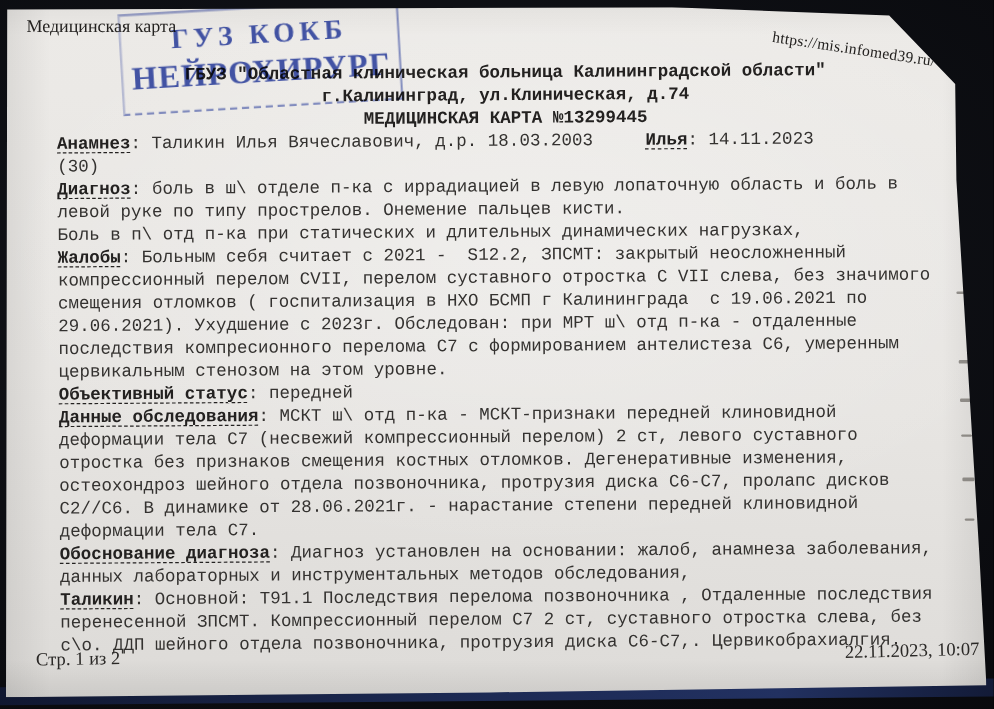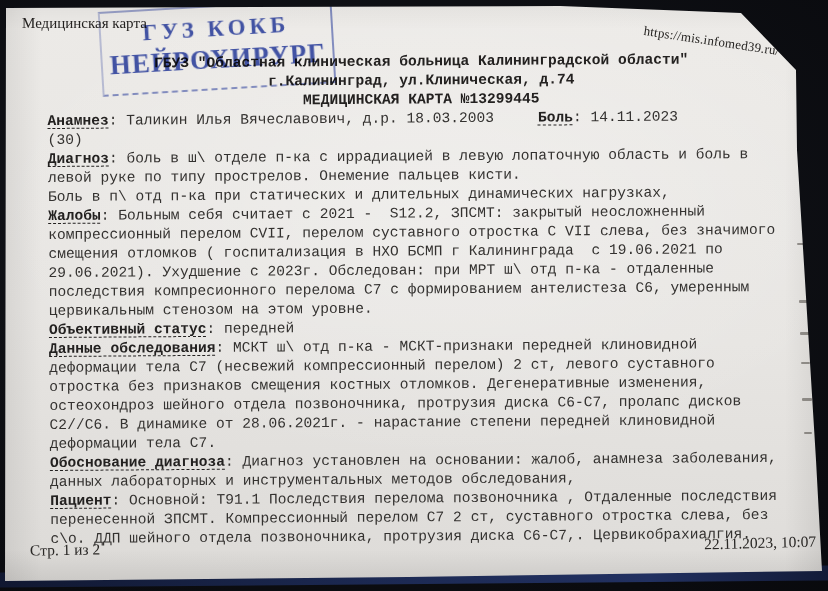--- a/index.html
+++ b/index.html
@@ -64,41 +64,41 @@
     <div class="stamp">
       <div class="stamp-frame"></div>
       <div class="stamp-line1">ГУЗ КОКБ</div>
       <div class="stamp-line2">НЕЙРОХИРУРГ</div>
     </div>
 
     <div class="doc-body">
         <div class="line center"><span class="b">ГБУЗ "Областная клиническая больница Калининградской области"</span></div>
         <div class="line center"><span class="b">г.Калининград, ул.Клиническая, д.74</span></div>
         <div class="line center"><span class="b">МЕДИЦИНСКАЯ КАРТА №13299445</span></div>
-        <div class="line"><span class="b u">Анамнез</span><span>: Таликин Илья Вячеславович, д.р. 18.03.2003     </span><span class="b u">Боль</span><span>: 14.11.2023</span></div>
+        <div class="line"><span class="b u">Анамнез</span><span>: Таликин Илья Вячеславович, д.р. 18.03.2003     </span><span class="b u">Илья</span><span>: 14.11.2023</span></div>
         <div class="line"><span>(30)</span></div>
         <div class="line"><span class="b u">Диагноз</span><span>: боль в ш\ отделе п-ка с иррадиацией в левую лопаточную область и боль в</span></div>
         <div class="line"><span>левой руке по типу прострелов. Онемение пальцев кисти.</span></div>
         <div class="line"><span>Боль в п\ отд п-ка при статических и длительных динамических нагрузках,</span></div>
         <div class="line"><span class="b u">Жалобы</span><span>: Больным себя считает с 2021 -  S12.2, ЗПСМТ: закрытый неосложненный</span></div>
         <div class="line"><span>компрессионный перелом CVII, перелом суставного отростка C VII слева, без значимого</span></div>
         <div class="line"><span>смещения отломков ( госпитализация в НХО БСМП г Калининграда  с 19.06.2021 по</span></div>
         <div class="line"><span>29.06.2021). Ухудшение с 2023г. Обследован: при МРТ ш\ отд п-ка - отдаленные</span></div>
         <div class="line"><span>последствия компресионного перелома С7 с формированием антелистеза С6, умеренным</span></div>
         <div class="line"><span>цервикальным стенозом на этом уровне.</span></div>
         <div class="line"><span class="b u">Объективный статус</span><span>: передней</span></div>
         <div class="line"><span class="b u">Данные обследования</span><span>: МСКТ ш\ отд п-ка - МСКТ-признаки передней клиновидной</span></div>
         <div class="line"><span>деформации тела С7 (несвежий компрессионный перелом) 2 ст, левого суставного</span></div>
         <div class="line"><span>отростка без признаков смещения костных отломков. Дегенеративные изменения,</span></div>
         <div class="line"><span>остеохондроз шейного отдела позвоночника, протрузия диска С6-С7, пролапс дисков</span></div>
         <div class="line"><span>С2//С6. В динамике от 28.06.2021г. - нарастание степени передней клиновидной</span></div>
         <div class="line"><span>деформации тела С7.</span></div>
         <div class="line"><span class="b u">Обоснование диагноза</span><span>: Диагноз установлен на основании: жалоб, анамнеза заболевания,</span></div>
         <div class="line"><span>данных лабораторных и инструментальных методов обследования,</span></div>
-        <div class="line"><span class="b u">Пациент</span><span>: Основной: Т91.1 Последствия перелома позвоночника , Отдаленные последствия</span></div>
+        <div class="line"><span class="b u">Таликин</span><span>: Основной: Т91.1 Последствия перелома позвоночника , Отдаленные последствия</span></div>
         <div class="line"><span>перенесенной ЗПСМТ. Компрессионный перелом С7 2 ст, суставного отростка слева, без</span></div>
         <div class="line"><span>с\о. ДДП шейного отдела позвоночника, протрузия диска С6-С7,. Цервикобрахиалгия.</span></div>
       </div>
 
     <div class="footer-left">Стр. 1 из 2</div>
     <div class="footer-right">22.11.2023, 10:07</div>
 
     <div>
       <div class="edge-mark" style="left:797px;top:243px;width:7px;"></div>
       <div class="edge-mark" style="left:799px;top:300px;width:9px;height:3px;"></div>

